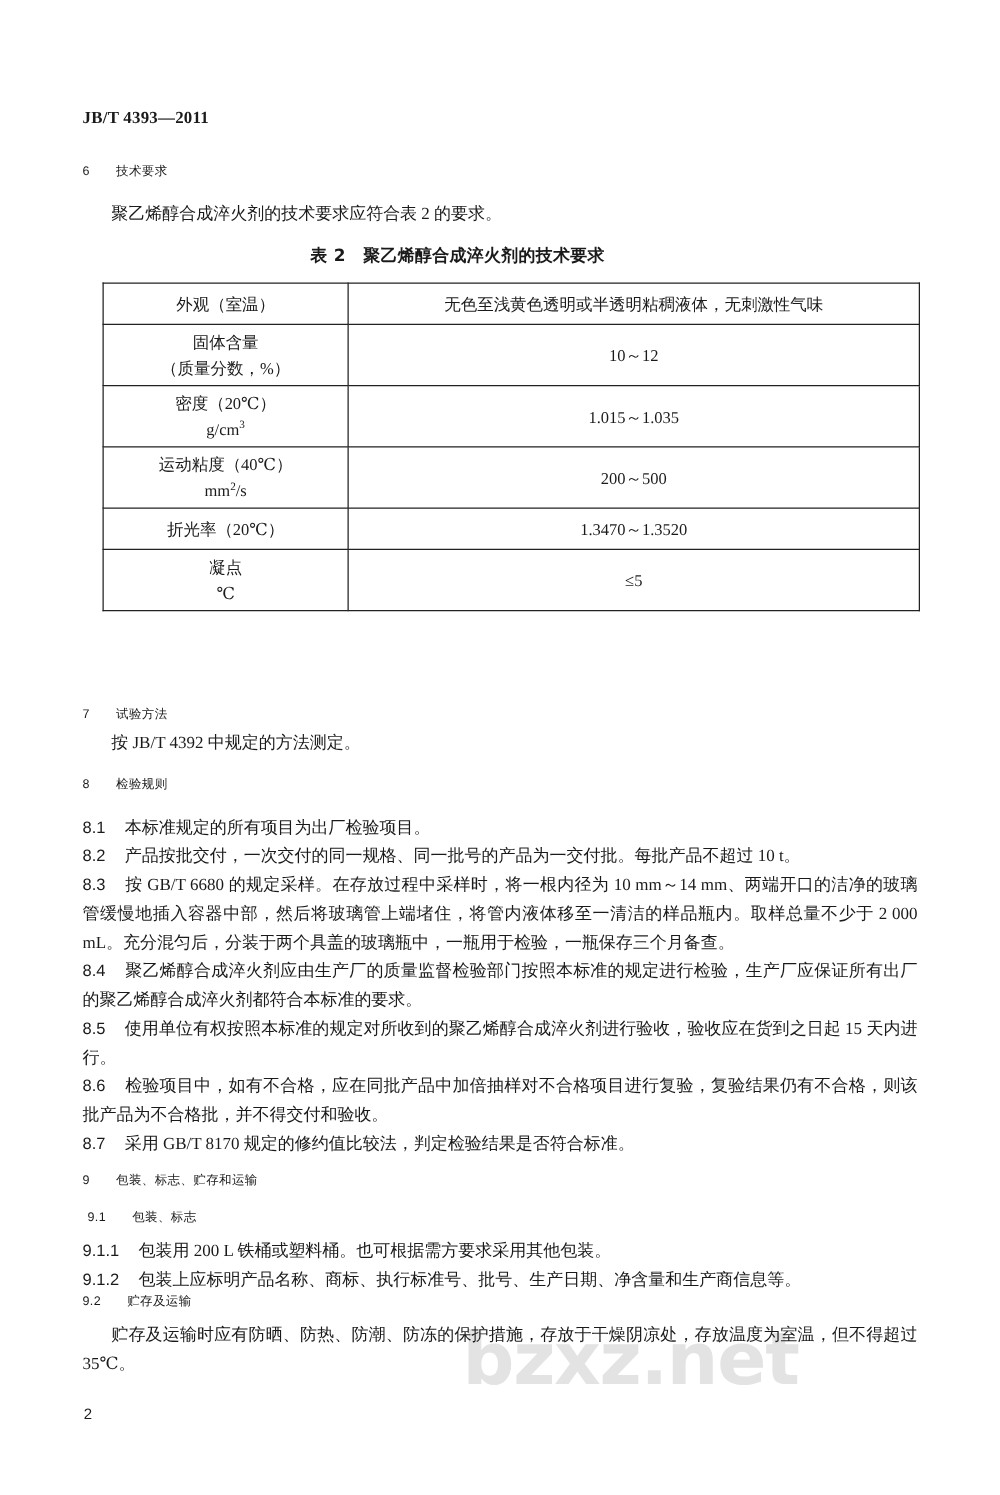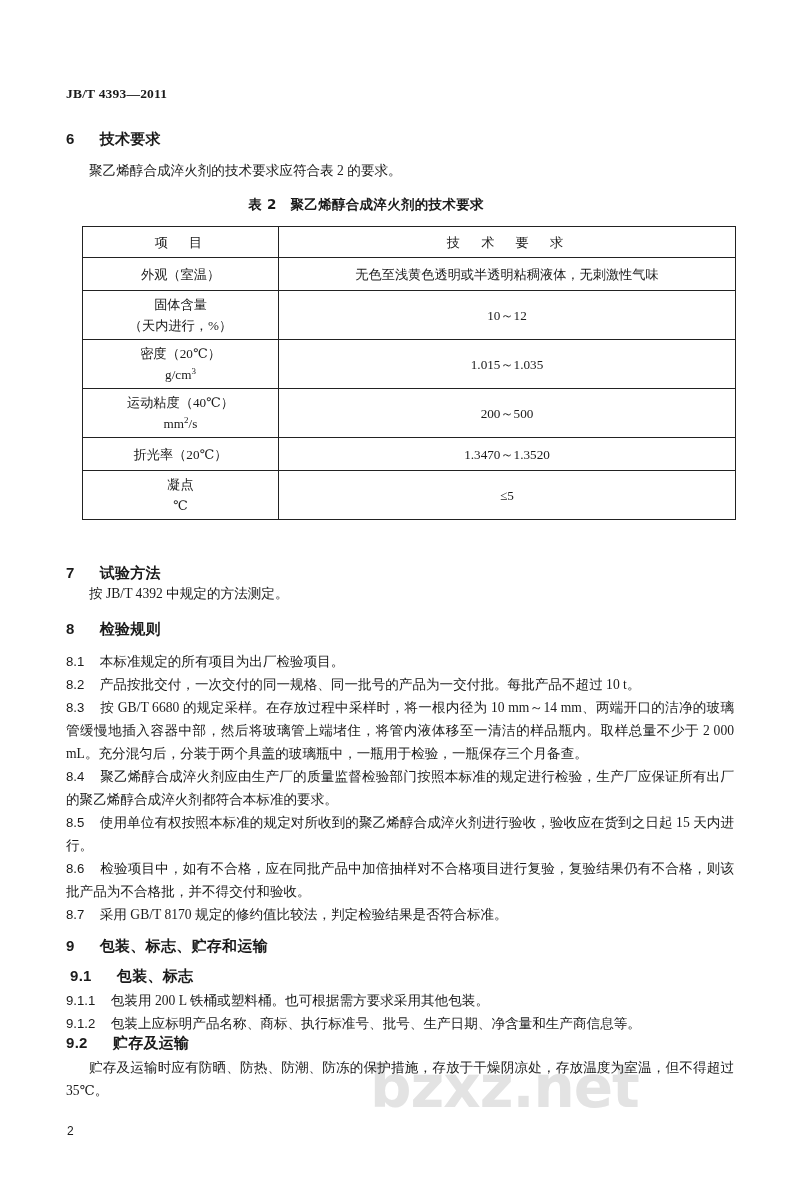--- a/index.html
+++ b/index.html
@@ -43,22 +43,22 @@
     top: 86px;
     font-family: "Liberation Serif", serif;
     font-weight: bold;
     font-size: 13.5px;
     letter-spacing: 0.2px;
   }
   
   .clause-head {
     position: absolute;
     font-family: "DejaVu Sans", sans-serif;
-    font-weight: bold;
-    font-size: 15px;
+    font-weight: normal;
+    font-size: 10px;
     letter-spacing: 0.3px;
     white-space: nowrap;
   }
   .clause-head .num {
     display: inline-block;
     font-family: "Liberation Sans", sans-serif;
   }
   .para {
     position: absolute;
     font-family: "Liberation Serif", "DejaVu Serif", serif;
@@ -133,31 +133,27 @@
       <span style="display:inline-block;width:14px;"></span>
       <span>技术要求</span>
     </div>
     <div class="para" style="left:89px; top:159px; width:620px;">聚乙烯醇合成淬火剂的技术要求应符合表 2 的要求。</div>
 
     <div class="tbl-caption">表 2　聚乙烯醇合成淬火剂的技术要求</div>
 
     <table class="spec">
       <tbody>
         <tr>
-          <td class="item r1 hdr"><span>项　目</span></td>
-          <td class="r1 hdr"><span>技　术　要　求</span></td>
-        </tr>
-        <tr>
           <td class="item r2">外观（室温）</td>
           <td class="r2">无色至浅黄色透明或半透明粘稠液体，无刺激性气味</td>
         </tr>
         <tr>
           <td class="item r3">
             <div>固体含量</div>
-            <div>（天内进行，%）</div>
+            <div>（质量分数，%）</div>
           </td>
           <td class="r3">10～12</td>
         </tr>
         <tr>
           <td class="item r3">
             <div>密度（20℃）</div>
             <div>g/cm<sup>3</sup></div>
           </td>
           <td class="r3">1.015～1.035</td>
         </tr>

